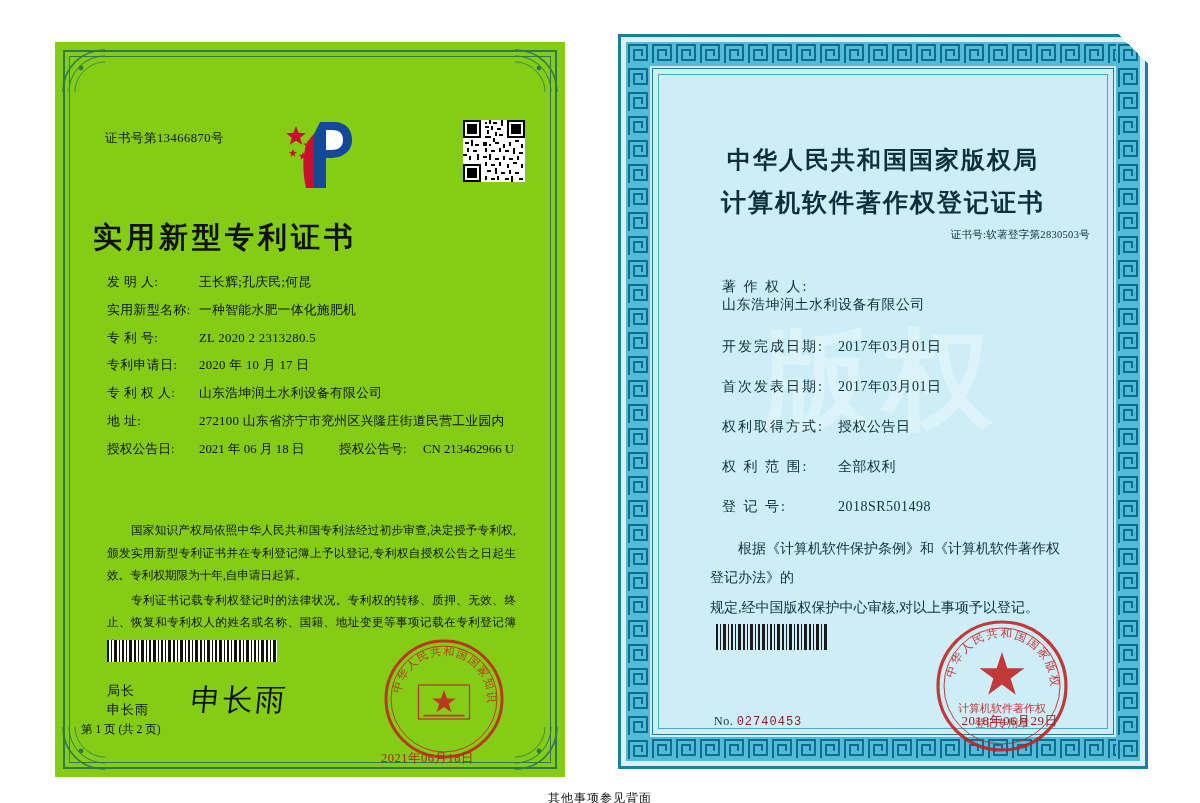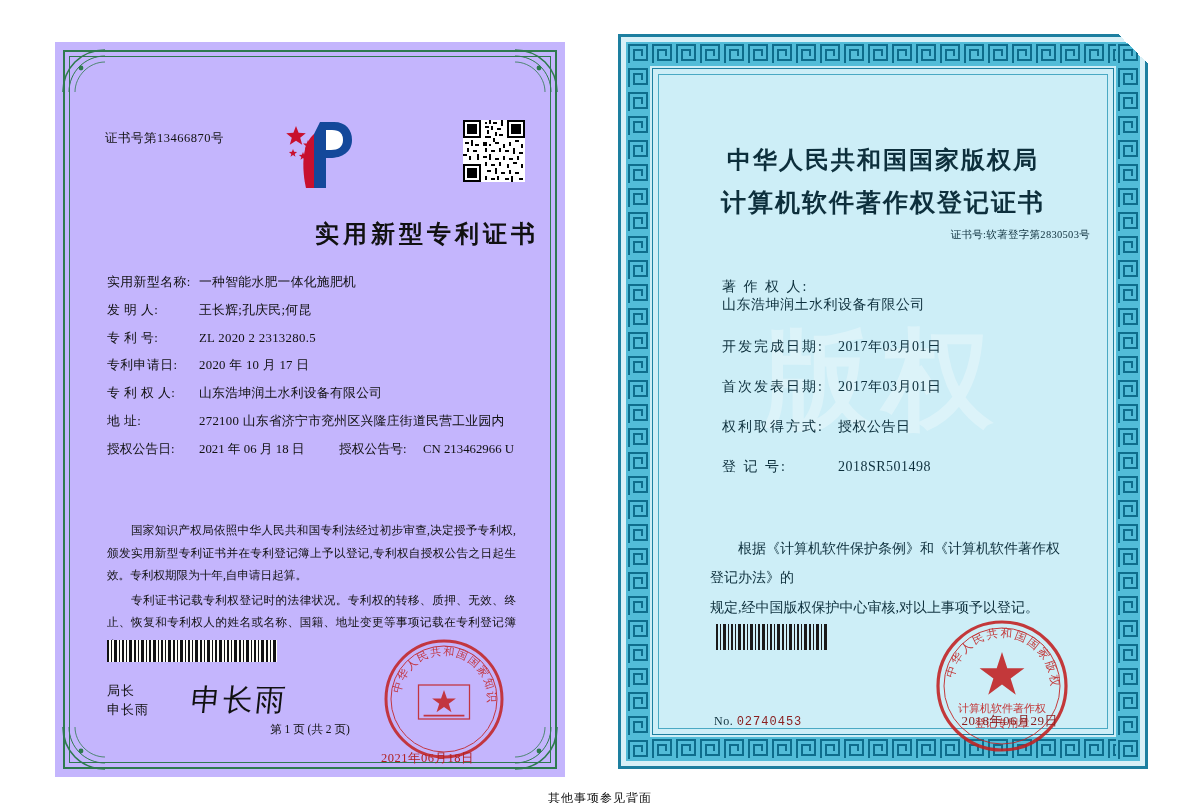--- a/index.html
+++ b/index.html
@@ -20,21 +20,21 @@
     height: 803px;
   }
 
   
   .cert-patent {
     position: absolute;
     left: 55px;
     top: 42px;
     width: 510px;
     height: 735px;
-    background: #c4b5fd;
+    background: #84cc16;
     box-sizing: border-box;
   }
   .cert-patent .border-outer {
     position: absolute;
     left: 8px; top: 8px; right: 8px; bottom: 8px;
     border: 2px solid #2e7a4e;
     box-sizing: border-box;
   }
   .cert-patent .border-inner {
     position: absolute;
@@ -70,22 +70,22 @@
     width: 90px; height: 80px;
   }
   .patent-qr {
     position: absolute;
     right: 14px; top: 52px;
     width: 62px; height: 62px;
   }
   .patent-title {
     position: absolute;
     left: 12px; right: 0; top: 150px;
-    text-align: right;
-    font-size: 24px;
+    text-align: left;
+    font-size: 29px;
     font-weight: bold;
     letter-spacing: 4px;
     color: #111;
     font-family: "Liberation Serif", serif;
   }
   .patent-fields {
     position: absolute;
     left: 26px; right: 18px; top: 208px;
     font-size: 12.8px;
     color: #111;
@@ -160,21 +160,21 @@
   .patent-sealdate {
     position: absolute;
     left: 300px; top: 682px;
     font-size: 12.5px;
     color: #b02020;
     letter-spacing: 0.5px;
   }
   .patent-pagenum {
     position: absolute;
     left: 0; right: 0; bottom: 14px;
-    text-align: center;
+    text-align: left;
     font-size: 11.5px;
     color: #111;
   }
   .patent-footnote {
     position: absolute;
     left: 0; right: 0;
     top: 790px;
     text-align: center;
     font-size: 12px;
     color: #111;
@@ -467,26 +467,26 @@
             <rect x="24" y="28" width="1" height="3"></rect>
               <rect x="28" y="29" width="2" height="1"></rect>
           </g>
         </svg>
       </div>
 
       <div class="patent-title">实用新型专利证书</div>
 
       <div class="patent-fields">
         <div class="pf-row">
+          <span class="pf-label">发 明 人:</span>
+          <span class="pf-value">王长辉;孔庆民;何昆</span>
+        </div>
+        <div class="pf-row">
           <span class="pf-label">实用新型名称:</span>
           <span class="pf-value">一种智能水肥一体化施肥机</span>
-        </div>
-        <div class="pf-row">
-          <span class="pf-label">发 明 人:</span>
-          <span class="pf-value">王长辉;孔庆民;何昆</span>
         </div>
         <div class="pf-row">
           <span class="pf-label">专 利 号:</span>
           <span class="pf-value">ZL 2020 2 2313280.5</span>
         </div>
         <div class="pf-row">
           <span class="pf-label">专利申请日:</span>
           <span class="pf-value">2020 年 10 月 17 日</span>
         </div>
         <div class="pf-row">
@@ -644,20 +644,24 @@
         </div>
         <div class="cr-row">
           <span class="cr-label">首次发表日期:</span>
           <span class="cr-value">2017年03月01日</span>
         </div>
         <div class="cr-row">
           <span class="cr-label">权利取得方式:</span>
           <span class="cr-value">授权公告日</span>
         </div>
         <div class="cr-row">
+          <span class="cr-label">权 利 范 围:</span>
+          <span class="cr-value">全部权利</span>
+        </div>
+        <div class="cr-row">
           <span class="cr-label">登 记 号:</span>
           <span class="cr-value">2018SR501498</span>
         </div>
       </div>
 
       <div class="cr-para">
         <p class="first">根据《计算机软件保护条例》和《计算机软件著作权登记办法》的</p>
         <p>规定,经中国版权保护中心审核,对以上事项予以登记。</p>
       </div>
 

